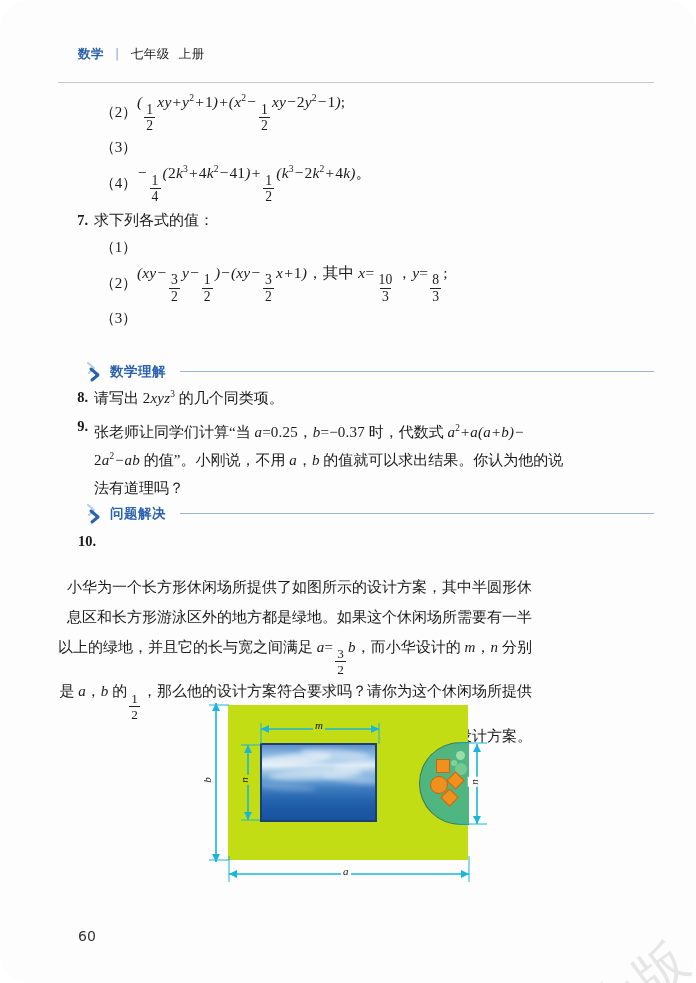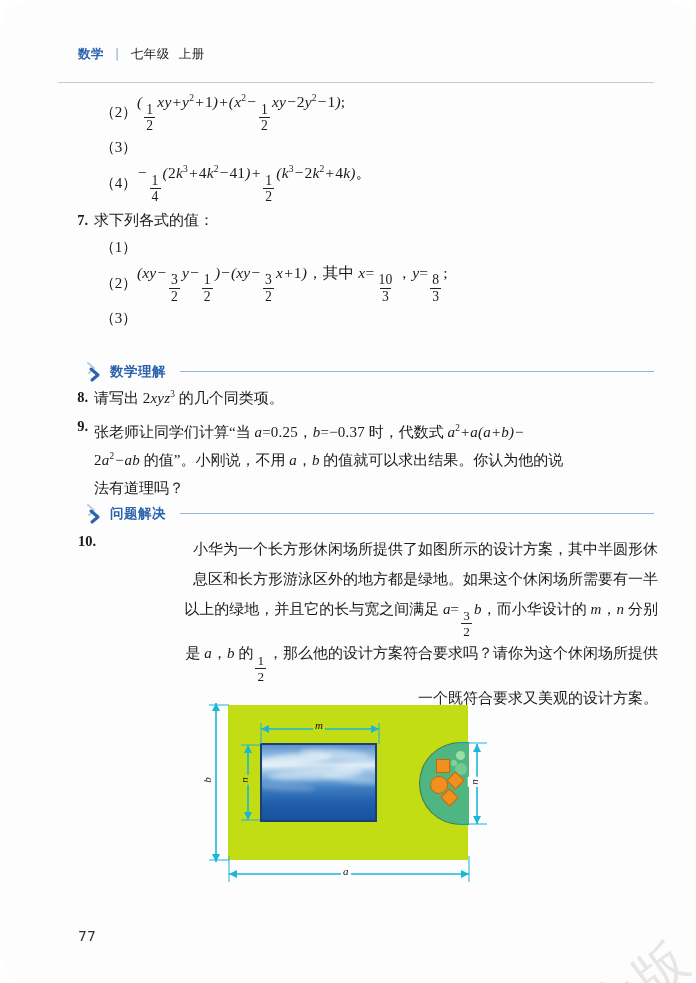--- a/index.html
+++ b/index.html
@@ -395,21 +395,21 @@
       <span class="chev">
         <svg width="20" height="22" viewBox="0 0 20 22">
           <path d="M2 2 L8 7 L3 12" fill="none" stroke="#b9cde2" stroke-width="2" stroke-linecap="round" stroke-linejoin="round"></path>
           <path d="M5 8 L12 14 L6 19" fill="none" stroke="#2a62ad" stroke-width="3" stroke-linecap="round" stroke-linejoin="round"></path>
         </svg>
       </span>
       <span class="section-title">问题解决</span>
       <span class="section-rule"></span>
     </div>
 
-    <div class="row" style="margin-top:9px;">
+    <div class="row" style="margin-top:9px;flex-direction:column;">
       <span class="num wide">10.</span>
       <span class="body-text cn" style="line-height:2.0;text-align:right;">小华为一个长方形休闲场所提供了如图所示的设计方案，其中半圆形休<br>息区和长方形游泳区外的地方都是绿地。如果这个休闲场所需要有一半<br>以上的绿地，并且它的长与宽之间满足 <span class="m">a<span class="up">=</span><span class="frac">
               <span class="nu up">3</span>
               <span class="de up">2</span>
             </span>b</span>，而小华设计的 <span class="m">m</span>，<span class="m">n</span> 分别<br>是 <span class="m">a</span>，<span class="m">b</span> 的<span class="frac">
             <span class="nu up">1</span>
             <span class="de up">2</span>
           </span>，那么他的设计方案符合要求吗？请你为这个休闲场所提供<br>一个既符合要求又美观的设计方案。</span>
     </div>
 
@@ -491,17 +491,17 @@
           <line x1="8" y1="-4" x2="8" y2="22" stroke="#19b6d8" stroke-width="1"></line>
           <line x1="248" y1="-4" x2="248" y2="22" stroke="#19b6d8" stroke-width="1"></line>
         </svg>
         <span class="dim-label" style="left:120px; top:5px; background:#fdfdfd;">a</span>
       </div>
 
     </div>
 
   </div>
 
-  <div class="page-number">77</div>
+  <div class="page-number">60</div>
 
   <div class="watermark">北师大版</div>
 
 </div>
 
 </body></html>

